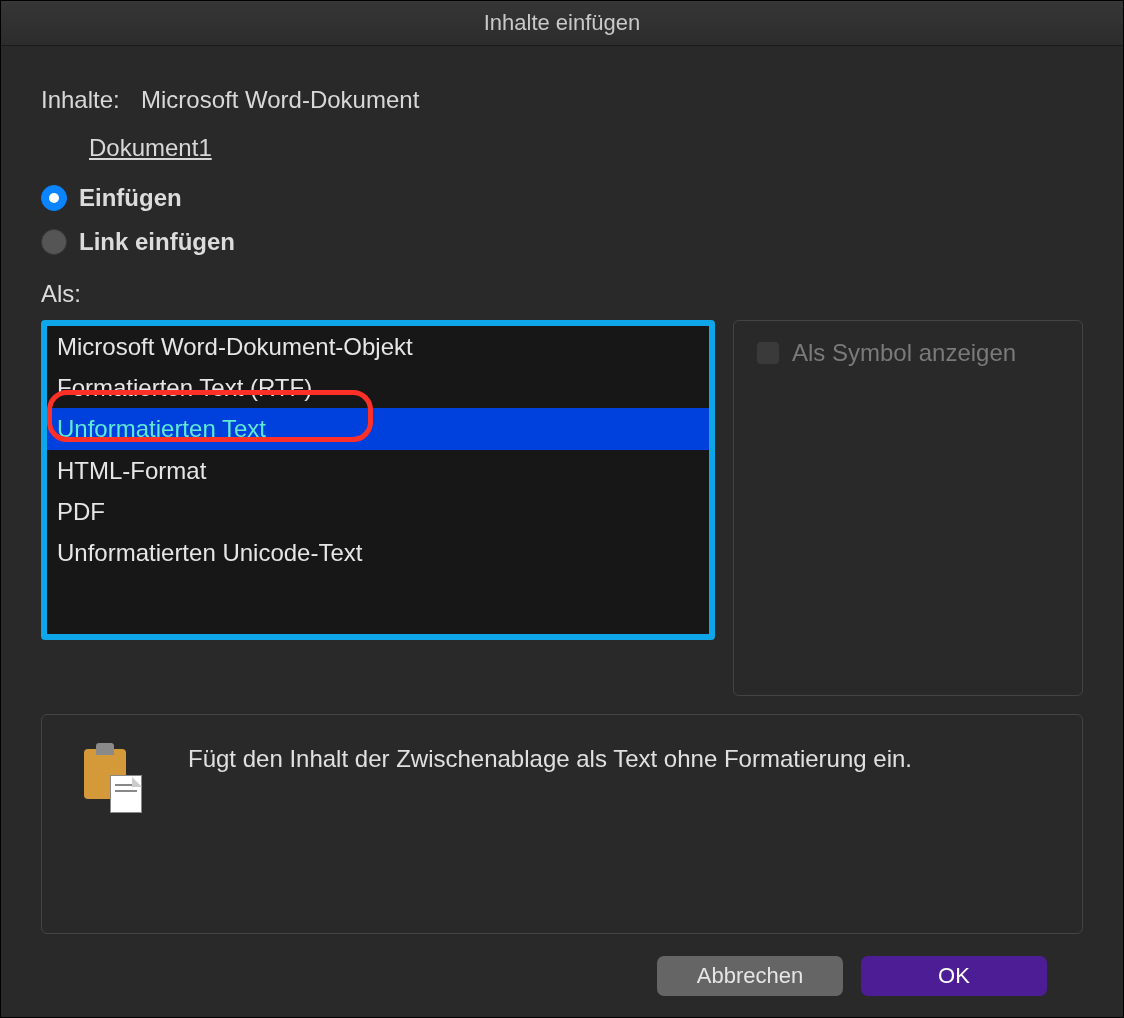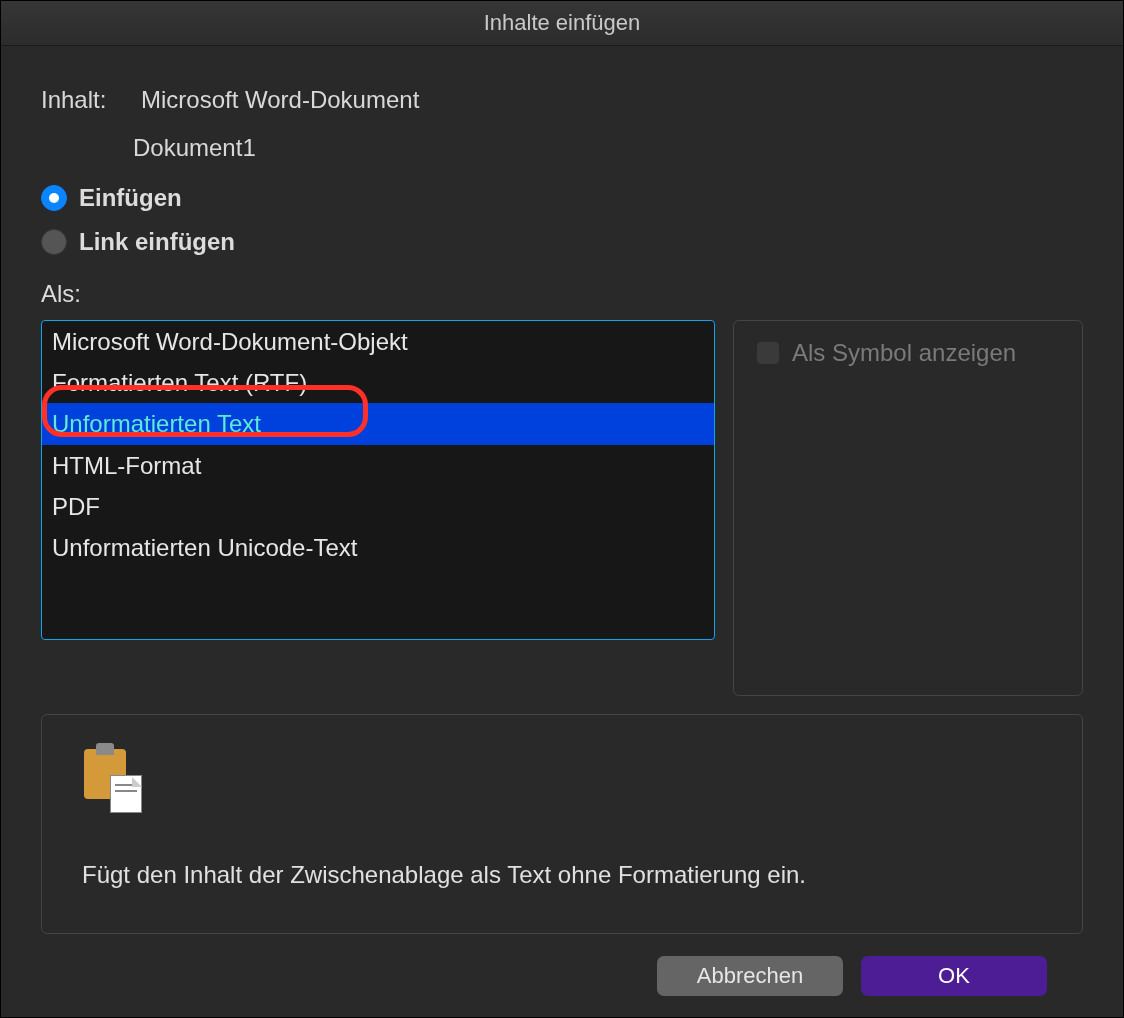--- a/index.html
+++ b/index.html
@@ -31,42 +31,42 @@
     .content {
       padding: 40px 40px 0 40px;
       flex: 1;
       display: flex;
       flex-direction: column;
     }
     .row { display: flex; font-size: 24px; color: #d8d8d8; }
     .source-label { width: 100px; }
     .source-value { }
     .doc-row { margin-top: 20px; margin-bottom: 22px; }
-    .doc-value { margin-left: 92px; }
+    .doc-value { margin-left: 48px; text-decoration: underline; }
 
     .radio-row { display: flex; align-items: center; font-size: 24px; margin-bottom: 16px; font-weight: bold; }
     .radio {
       width: 26px; height: 26px; border-radius: 50%;
       background: #555; margin-right: 12px; position: relative;
       border: 1px solid #3a3a3a;
     }
     .radio.selected { background: #0a84ff; border-color: #0a84ff; }
     .radio.selected::after {
       content: ""; position: absolute; width: 10px; height: 10px;
       background: #fff; border-radius: 50%; top: 50%; left: 50%;
       transform: translate(-50%, -50%);
     }
 
     .als-label { font-size: 24px; margin-top: 8px; margin-bottom: 12px; }
 
     .mid-row { display: flex; gap: 18px; }
     .listbox {
       flex: 1; height: 320px;
       background: #171717;
-      border: 1px solid #0ea5e9;
+      border: 6px solid #0ea5e9;
       border-radius: 4px;
       overflow: hidden;
       position: relative;
     }
     .list-item {
       font-size: 24px;
       padding: 5px 10px;
       color: #e6e6e6;
       line-height: 1.3;
       white-space: nowrap;
@@ -96,21 +96,20 @@
 
     .result-box {
       margin-top: 18px;
       border: 1px solid #444;
       border-radius: 6px;
       padding: 28px 40px 28px 40px;
       height: 220px;
       display: flex;
       gap: 46px;
       align-items: flex-start;
-      flex-direction: column;
     }
     .result-text { font-size: 24px; color: #e0e0e0; line-height: 1.35; }
 
     .clip-icon { width: 60px; height: 70px; flex-shrink: 0; position: relative; }
     .clip-board {
       position: absolute; top: 6px; left: 2px; width: 42px; height: 50px;
       background: #d49a3a; border-radius: 4px;
     }
     .clip-clip {
       position: absolute; top: 0; left: 14px; width: 18px; height: 12px;
@@ -147,21 +146,21 @@
   </style>
 </head>
 <body>
 
 <div class="window">
   <div class="titlebar">Inhalte einfügen</div>
 
   <div class="content">
 
     <div class="row">
-      <div class="source-label">Inhalt:</div>
+      <div class="source-label">Inhalte:</div>
       <div class="source-value">Microsoft Word-Dokument</div>
     </div>
     <div class="row doc-row">
       <div class="doc-value">Dokument1</div>
     </div>
 
     <div class="radio-row">
       <div id="radio-paste" class="radio selected"></div>
       <span>Einfügen</span>
     </div>

